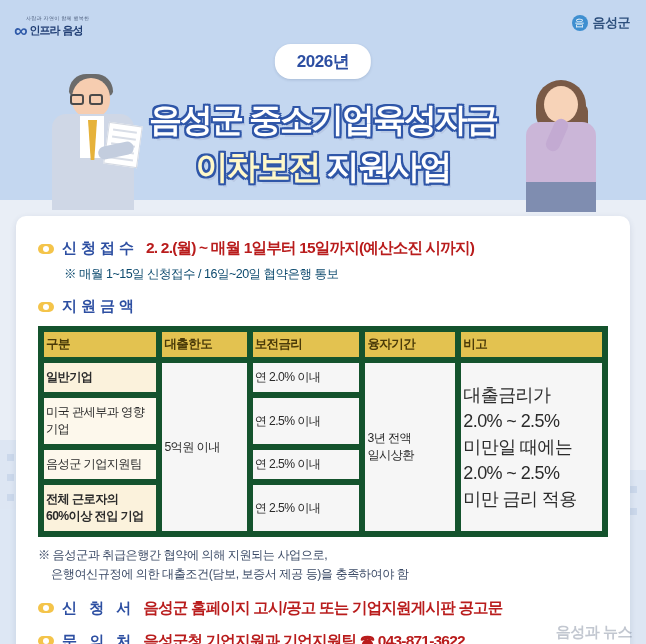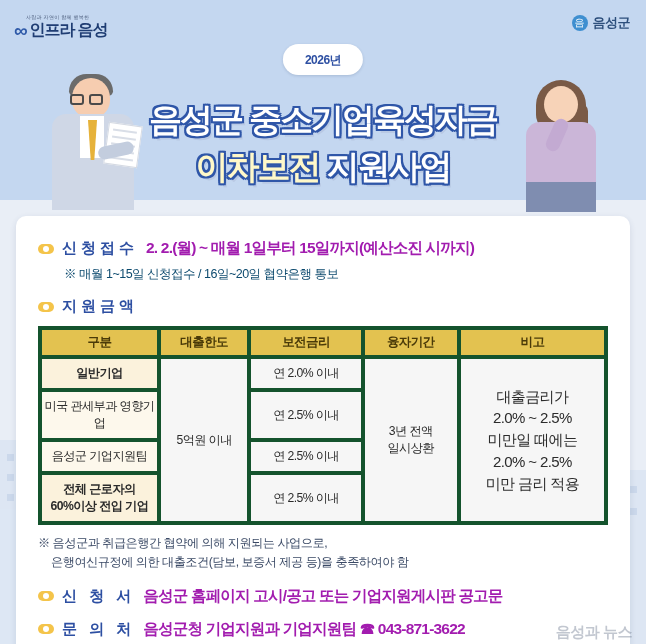--- a/index.html
+++ b/index.html
@@ -39,41 +39,41 @@
     font-size: 5px; color: #4a5b7a; letter-spacing: .3px; margin-left: 12px;
   }
   .logo-left .row {
     display: flex; align-items: center; gap: 3px;
   }
   .logo-inf {
     font-size: 19px; color: #2e59a8; font-weight: bold; line-height: 1;
     letter-spacing: -1px;
   }
   .logo-ch {
-    font-size: 16px; font-weight: bold; color: #1f3d73; letter-spacing: -1px;
+    font-size: 11px; font-weight: bold; color: #1f3d73; letter-spacing: -1px;
   }
   .logo-right {
     position: absolute; right: 16px; top: 14px;
     display: flex; align-items: center; gap: 5px;
   }
   .logo-right .mark {
     width: 16px; height: 16px; border-radius: 50%;
     background: #3f8fd0; color: #fff; font-size: 10px;
     display: flex; align-items: center; justify-content: center;
   }
   .logo-right .txt { font-size: 13px; font-weight: bold; color: #2d4f7c; letter-spacing: -.5px; }
 
   
   .year-pill {
     position: absolute; left: 50%; transform: translateX(-50%); top: 44px;
     background: #fff; border-radius: 16px; padding: 6px 22px;
     box-shadow: 0 1px 3px rgba(40,60,100,.18);
   }
   .year-pill span {
-    font-size: 12px; font-weight: bold; color: #2d4fa2; letter-spacing: -.5px;
+    font-size: 17px; font-weight: bold; color: #2d4fa2; letter-spacing: -.5px;
   }
   .title1, .title2 {
     position: absolute; left: 0; width: 646px; text-align: center;
     font-weight: bold; letter-spacing: -2px;
     font-size: 33px;
     color: #fff;
     text-shadow:
       -2px 0 #2f56a8, 2px 0 #2f56a8, 0 -2px #2f56a8, 0 2px #2f56a8,
       -2px -2px #2f56a8, 2px -2px #2f56a8, -2px 2px #2f56a8, 2px 2px #2f56a8,
       3px 4px 0 #b9c9e4;
@@ -122,48 +122,48 @@
   }
   .sec-head .bullet::after {
     content:""; position:absolute; left:5px; top:2px; width:6px; height:6px;
     border-radius:50%; background:#fff;
   }
   .sec-head .label {
     font-size: 15px; font-weight: bold; color: #2d4fa2; letter-spacing: 4px;
     white-space: nowrap;
   }
   .sec-head .value {
-    font-size: 15.5px; font-weight: bold; color: #a21caf; letter-spacing: -.8px;
+    font-size: 15.5px; font-weight: bold; color: #b91c1c; letter-spacing: -.8px;
     white-space: nowrap;
   }
   .note-line {
     font-size: 12.5px; color: #0c4a6e; margin: 7px 0 0 26px; letter-spacing: -.5px;
   }
   
   table {
     width: 100%; border-collapse: collapse; margin-top: 10px;
     table-layout: fixed;
   }
   th, td {
-    border: 4px solid #14532d;
-    text-align: center;
+    border: 6px solid #14532d;
+    text-align: left;
     font-size: 12.2px;
     letter-spacing: -.6px;
     color: #2b2b2b;
     padding: 6px 2px;
   }
   thead th {
     background: #e3c250; color: #4a3a08; font-weight: bold; font-size: 12.5px;
     height: 24px; padding: 4px 2px;
   }
   td.cat { background: #fbf2dc; font-weight: bold; }
   td.cat.alt { background: #fdf8ec; font-weight: normal; }
   td.plain { background: #f6f6f6; }
   td.merged { background: #f6f6f6; }
-  td.note { background: #f6f6f6; line-height: 1.45; font-size: 15px; }
+  td.note { background: #f6f6f6; line-height: 1.45; font-size: 18px; }
   .star-note {
     font-size: 12.2px; color: #3b4a66; margin-top: 9px; line-height: 1.55;
     letter-spacing: -.5px;
   }
   .star-note .ind { display:block; margin-left: 13px; }
   .watermark {
     position: absolute; right: 14px; bottom: 2px;
     font-size: 15px; color: rgba(120,130,150,.45); letter-spacing: -.5px;
     font-weight: bold;
   }

